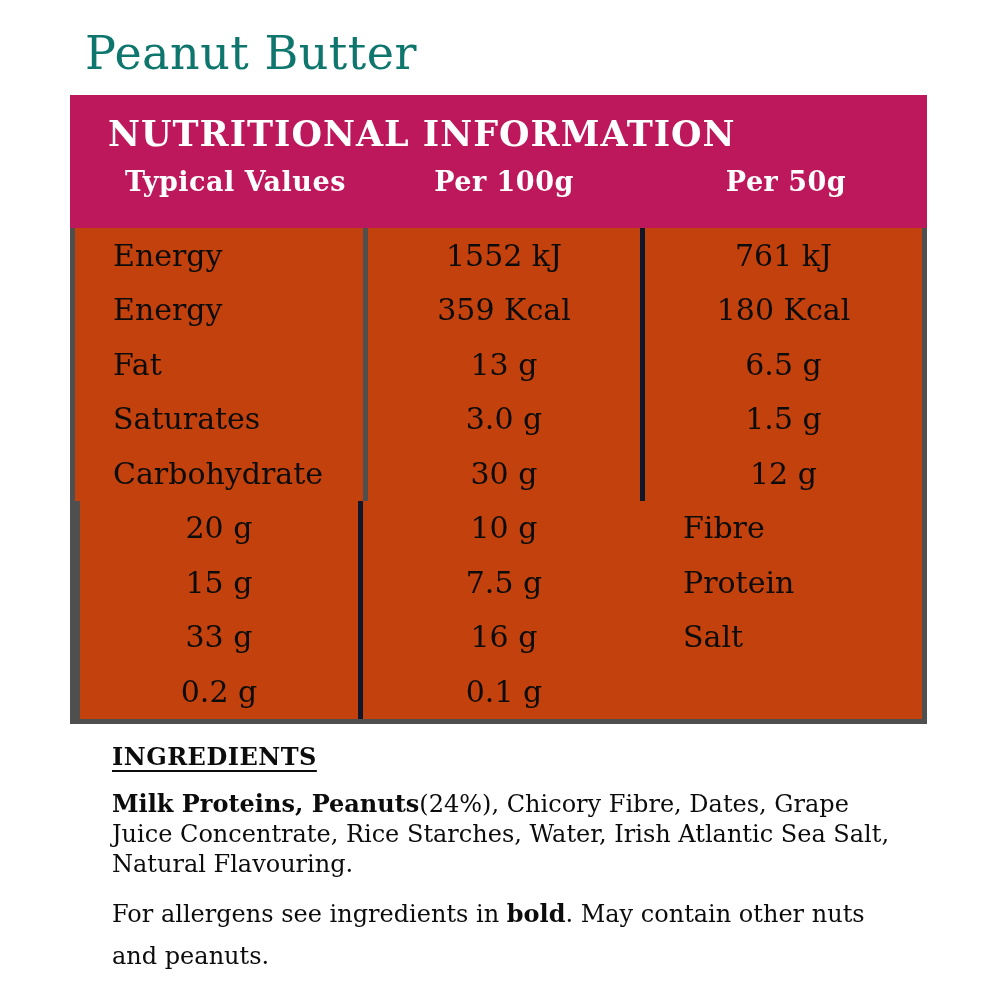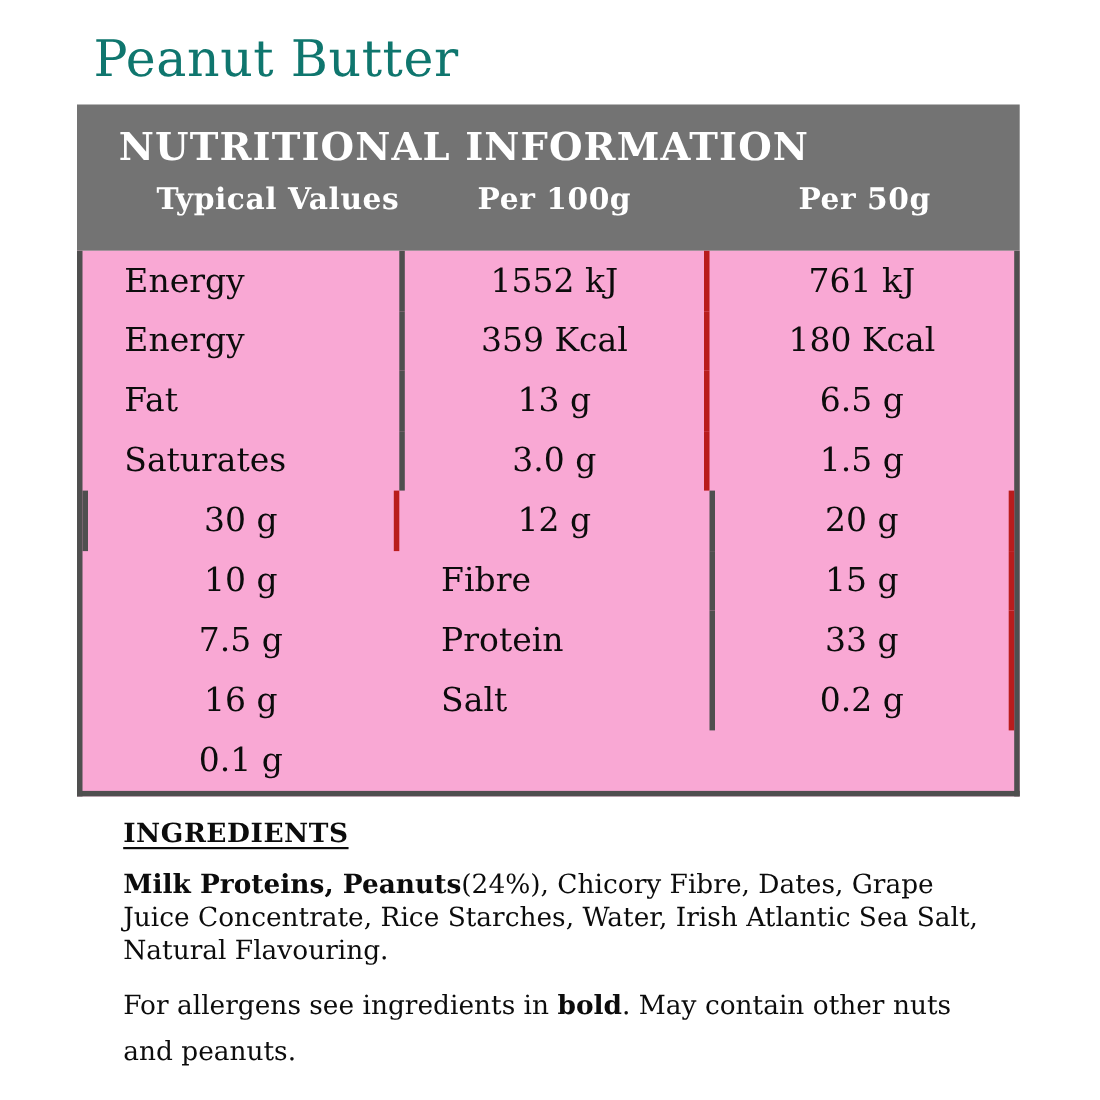--- a/index.html
+++ b/index.html
@@ -19,62 +19,62 @@
     color:#0f766e;
   }
 
   .label-box {
     position:absolute;
     left:70px; top:95px;
     width:857px;
   }
 
   .black-header {
-    background:#737373;
+    background:#be185d;
     color:#ffffff;
     height:133px;
     width:857px;
   }
   .nutri-title {
     padding:18px 0 0 38px;
     font-size:35px;
     font-weight:bold;
     letter-spacing:1px;
     white-space:nowrap;
   }
   .col-headers {
     display:grid;
     grid-template-columns:293px 282px 282px;
     margin-top:12px;
     font-size:27px;
     font-weight:bold;
     letter-spacing:0.5px;
   }
-  .col-headers .col-h-first { padding-left:38px; text-align:right; }
+  .col-headers .col-h-first { padding-left:38px; text-align:center; }
   .col-headers .col-h { text-align:center; }
 
   .table-body {
     width:857px;
     border:5px solid #4f4f4f;
     border-top:none;
     display:grid;
     grid-template-columns:288px 282px 277px;
     grid-auto-rows:54.5px;
-    background:#f9a8d4;
+    background:#c2410c;
   }
   .cell {
     display:flex;
     align-items:center;
     font-size:30px;
   }
   .cell-label { padding-left:38px; justify-content:flex-start; }
   .cell-mid {
     justify-content:center;
     border-left:5px solid #4f4f4f;
-    border-right:5px solid #b91c1c;
+    border-right:5px solid #0f172a;
   }
   .cell-last { justify-content:center; }
 
   .ingredients {
     position:absolute;
     left:112px; top:742px;
     width:782px;
   }
   .ingredients-heading {
     font-size:24px;
@@ -123,20 +123,21 @@
     <div class="cell cell-last">180 Kcal</div>
 
     <div class="cell cell-label">Fat</div>
     <div class="cell cell-mid">13 g</div>
     <div class="cell cell-last">6.5 g</div>
 
     <div class="cell cell-label">Saturates</div>
     <div class="cell cell-mid">3.0 g</div>
     <div class="cell cell-last">1.5 g</div>
 
+    <div class="cell cell-label">Carbohydrate</div>
     <div class="cell cell-mid">30 g</div>
     <div class="cell cell-last">12 g</div>
 
     <div class="cell cell-mid">20 g</div>
     <div class="cell cell-last">10 g</div>
 
     <div class="cell cell-label">Fibre</div>
     <div class="cell cell-mid">15 g</div>
     <div class="cell cell-last">7.5 g</div>
 

